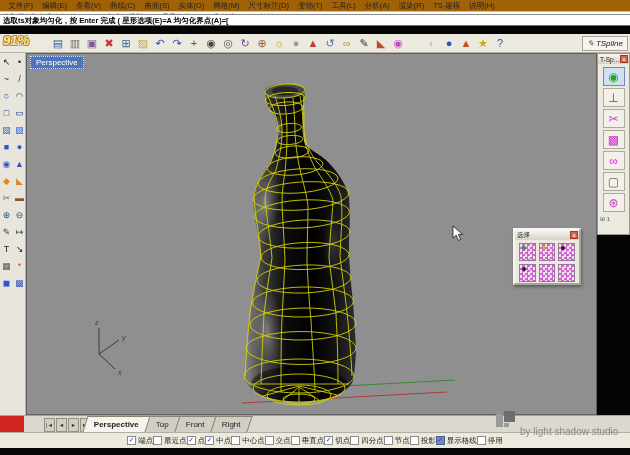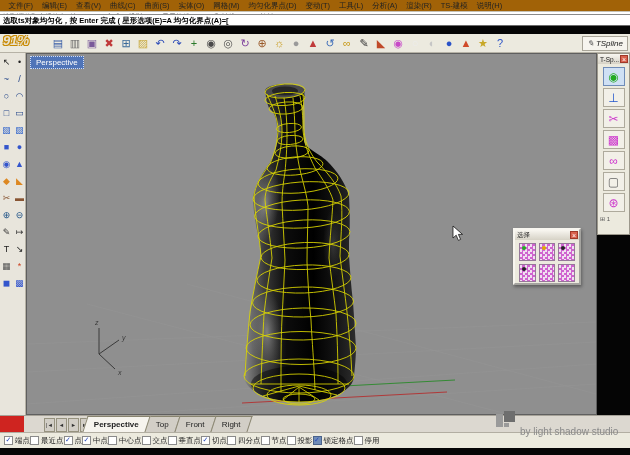--- a/index.html
+++ b/index.html
@@ -77,21 +77,21 @@
 
   
   .watermark{position:absolute;left:496px;top:411px;width:110px;height:27px;z-index:6;}
   .wm-a{position:absolute;left:0;top:3px;width:7px;height:13px;background:#9a9a9a;}
   .wm-b{position:absolute;left:8px;top:0;width:11px;height:11px;background:#6e6e6e;}
   .wm-c{position:absolute;left:8px;top:12px;width:5px;height:4px;background:#9a9a9a;}
   .wm-text{position:absolute;left:24px;top:15px;font-size:10px;color:#8a8a8a;white-space:nowrap;}
 
   
   .statusbar{position:absolute;left:0;top:432px;width:630px;height:16px;background:#eceade;border-top:1px solid #b2aea2;
-    display:flex;align-items:center;justify-content:flex-start;padding:0 4px;box-sizing:border-box;}
+    display:flex;align-items:center;justify-content:center;padding:0 4px;box-sizing:border-box;}
   .snap{display:flex;align-items:center;gap:2px;}
   .cb{width:7px;height:7px;background:#fff;border:1px solid #8a8a8a;font-size:7px;line-height:6px;color:#2a4ab8;
     text-align:center;}
   .snap.checked .cb::after{content:"✓";}
   .snap.filled .cb{background:#6f8cb8;border-color:#4a628a;}
   .snap .lbl{font-size:7.5px;color:#222;white-space:nowrap;}
 
   .bottomedge{position:absolute;left:0;top:448px;width:630px;height:7px;background:#060606;}
 </style>
 </head>
@@ -100,21 +100,21 @@
 <div class="app">
 
   <div class="menubar">
     <span class="mi">文件(F)</span>
       <span class="mi">编辑(E)</span>
       <span class="mi">查看(V)</span>
       <span class="mi">曲线(C)</span>
       <span class="mi">曲面(S)</span>
       <span class="mi">实体(O)</span>
       <span class="mi">网格(M)</span>
-      <span class="mi">均匀化界点(D)</span>
+      <span class="mi">尺寸标注(D)</span>
       <span class="mi">变动(T)</span>
       <span class="mi">工具(L)</span>
       <span class="mi">分析(A)</span>
       <span class="mi">渲染(R)</span>
       <span class="mi">TS-建模</span>
       <span class="mi">说明(H)</span>
   </div>
 
   <div class="cmdh">选取调整和内插的点 (按 &lt;Enter&gt; 完成) ( 投影(A)=1 显示格线(B)=Off 翻转线(C)=No 旋转(D)=0 ):</div>
   <div class="cmdp">选取ts对象均匀化，按 Enter 完成 ( 星形选项(E)=A 均匀化界点(A)=[</div>
@@ -412,21 +412,21 @@
       <span class="snap">
         <span class="cb"></span>
         <span class="lbl">节点</span>
       </span>
       <span class="snap">
         <span class="cb"></span>
         <span class="lbl">投影</span>
       </span>
       <span class="snap checked filled">
         <span class="cb"></span>
-        <span class="lbl">锁定格点</span>
+        <span class="lbl">显示格线</span>
       </span>
       <span class="snap">
         <span class="cb"></span>
         <span class="lbl">停用</span>
       </span>
   </div>
 
   <div class="bottomedge"></div>
 </div>
 

